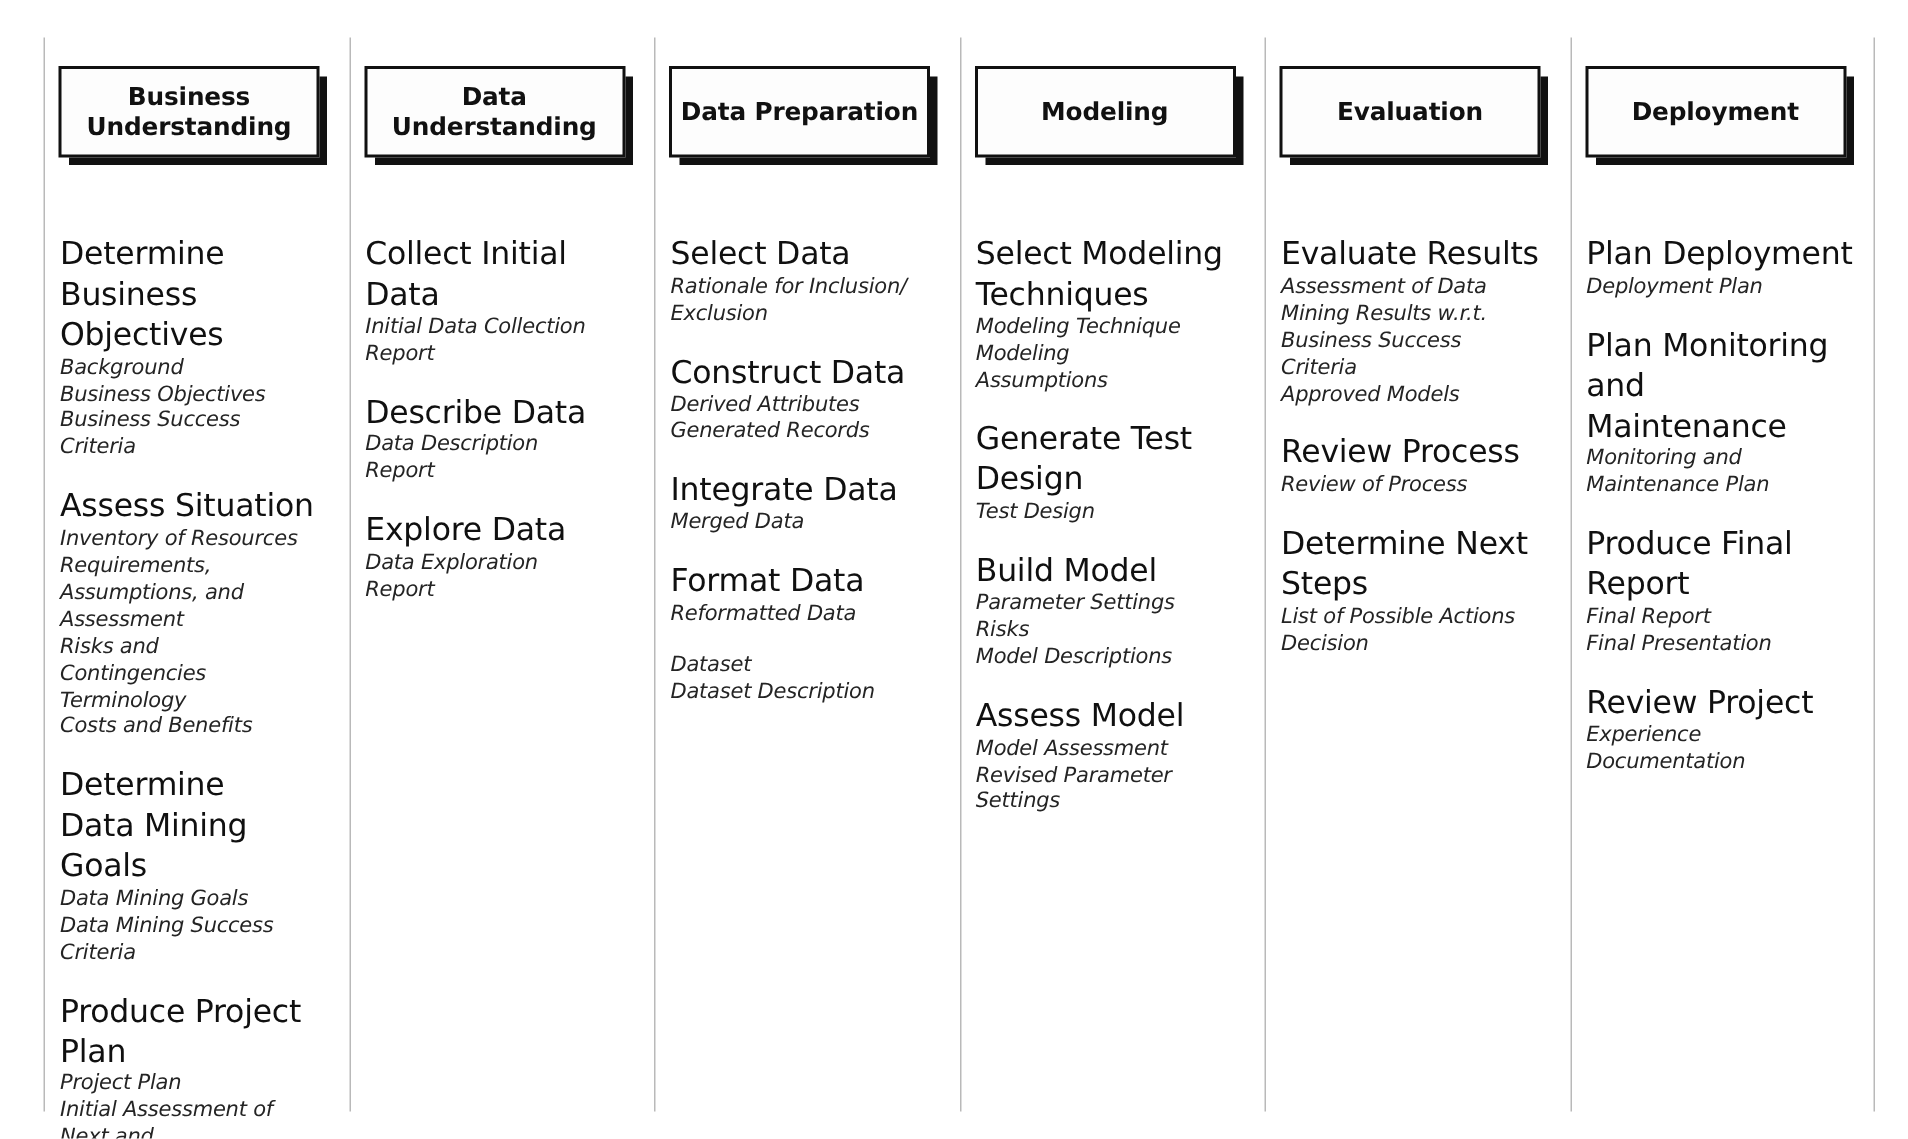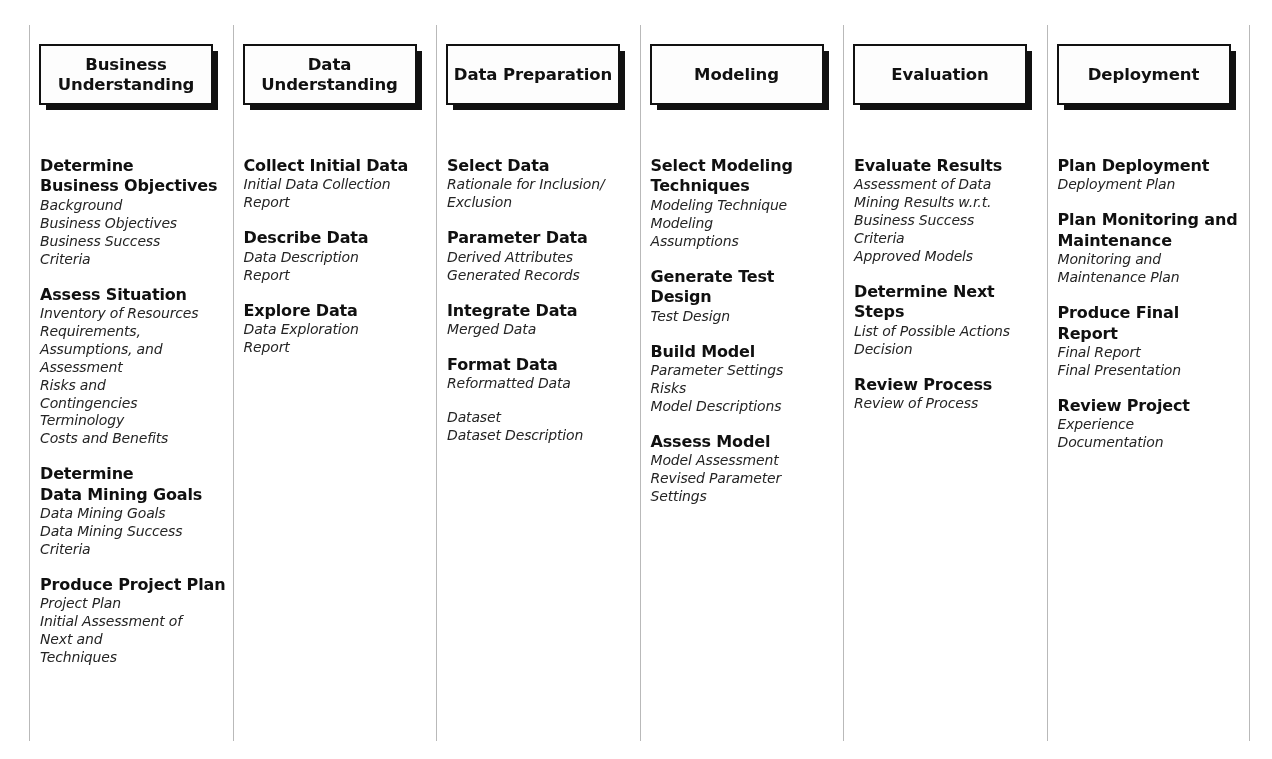--- a/index.html
+++ b/index.html
@@ -87,22 +87,22 @@
   }
 
   .task-group {
     margin-bottom: 16px;
   }
   .task-group:last-child {
     margin-bottom: 0;
   }
 
   .task-name {
-    font-size: 16px;
-    font-weight: bold;
+    font-size: 21px;
+    font-weight: normal;
     line-height: 1.28;
     color: #101010;
     letter-spacing: -0.15px;
     white-space: pre-line;
   }
   .output-item {
     font-size: 14px;
     font-style: italic;
     line-height: 1.28;
     color: #242424;
@@ -193,21 +193,21 @@
 Preparation</div>
           </div>
         </div>
         <div class="phase-body">
           <div class="task-group">
             <div class="task-name">Select Data</div>
             <div class="output-item">Rationale for Inclusion/
    Exclusion</div>
           </div>
           <div class="task-group">
-            <div class="task-name">Parameter Data</div>
+            <div class="task-name">Construct Data</div>
             <div class="output-item">Derived Attributes</div>
             <div class="output-item">Generated Records</div>
           </div>
           <div class="task-group">
             <div class="task-name">Integrate Data</div>
             <div class="output-item">Merged Data</div>
           </div>
           <div class="task-group">
             <div class="task-name">Format Data</div>
             <div class="output-item">Reformatted Data</div>
@@ -261,27 +261,27 @@
         <div class="phase-body">
           <div class="task-group">
             <div class="task-name">Evaluate Results</div>
             <div class="output-item">Assessment of Data
    Mining Results w.r.t.
    Business Success
       Criteria</div>
             <div class="output-item">Approved Models</div>
           </div>
           <div class="task-group">
+            <div class="task-name">Review Process</div>
+            <div class="output-item">Review of Process</div>
+          </div>
+          <div class="task-group">
             <div class="task-name">Determine Next Steps</div>
             <div class="output-item">List of Possible Actions</div>
             <div class="output-item">Decision</div>
-          </div>
-          <div class="task-group">
-            <div class="task-name">Review Process</div>
-            <div class="output-item">Review of Process</div>
           </div>
         </div>
       </div>
       <div class="phase-column">
         <div class="header-wrap">
           <div class="header-shadow"></div>
           <div class="header-box">
             <div class="header-label">Deployment</div>
           </div>
         </div>

